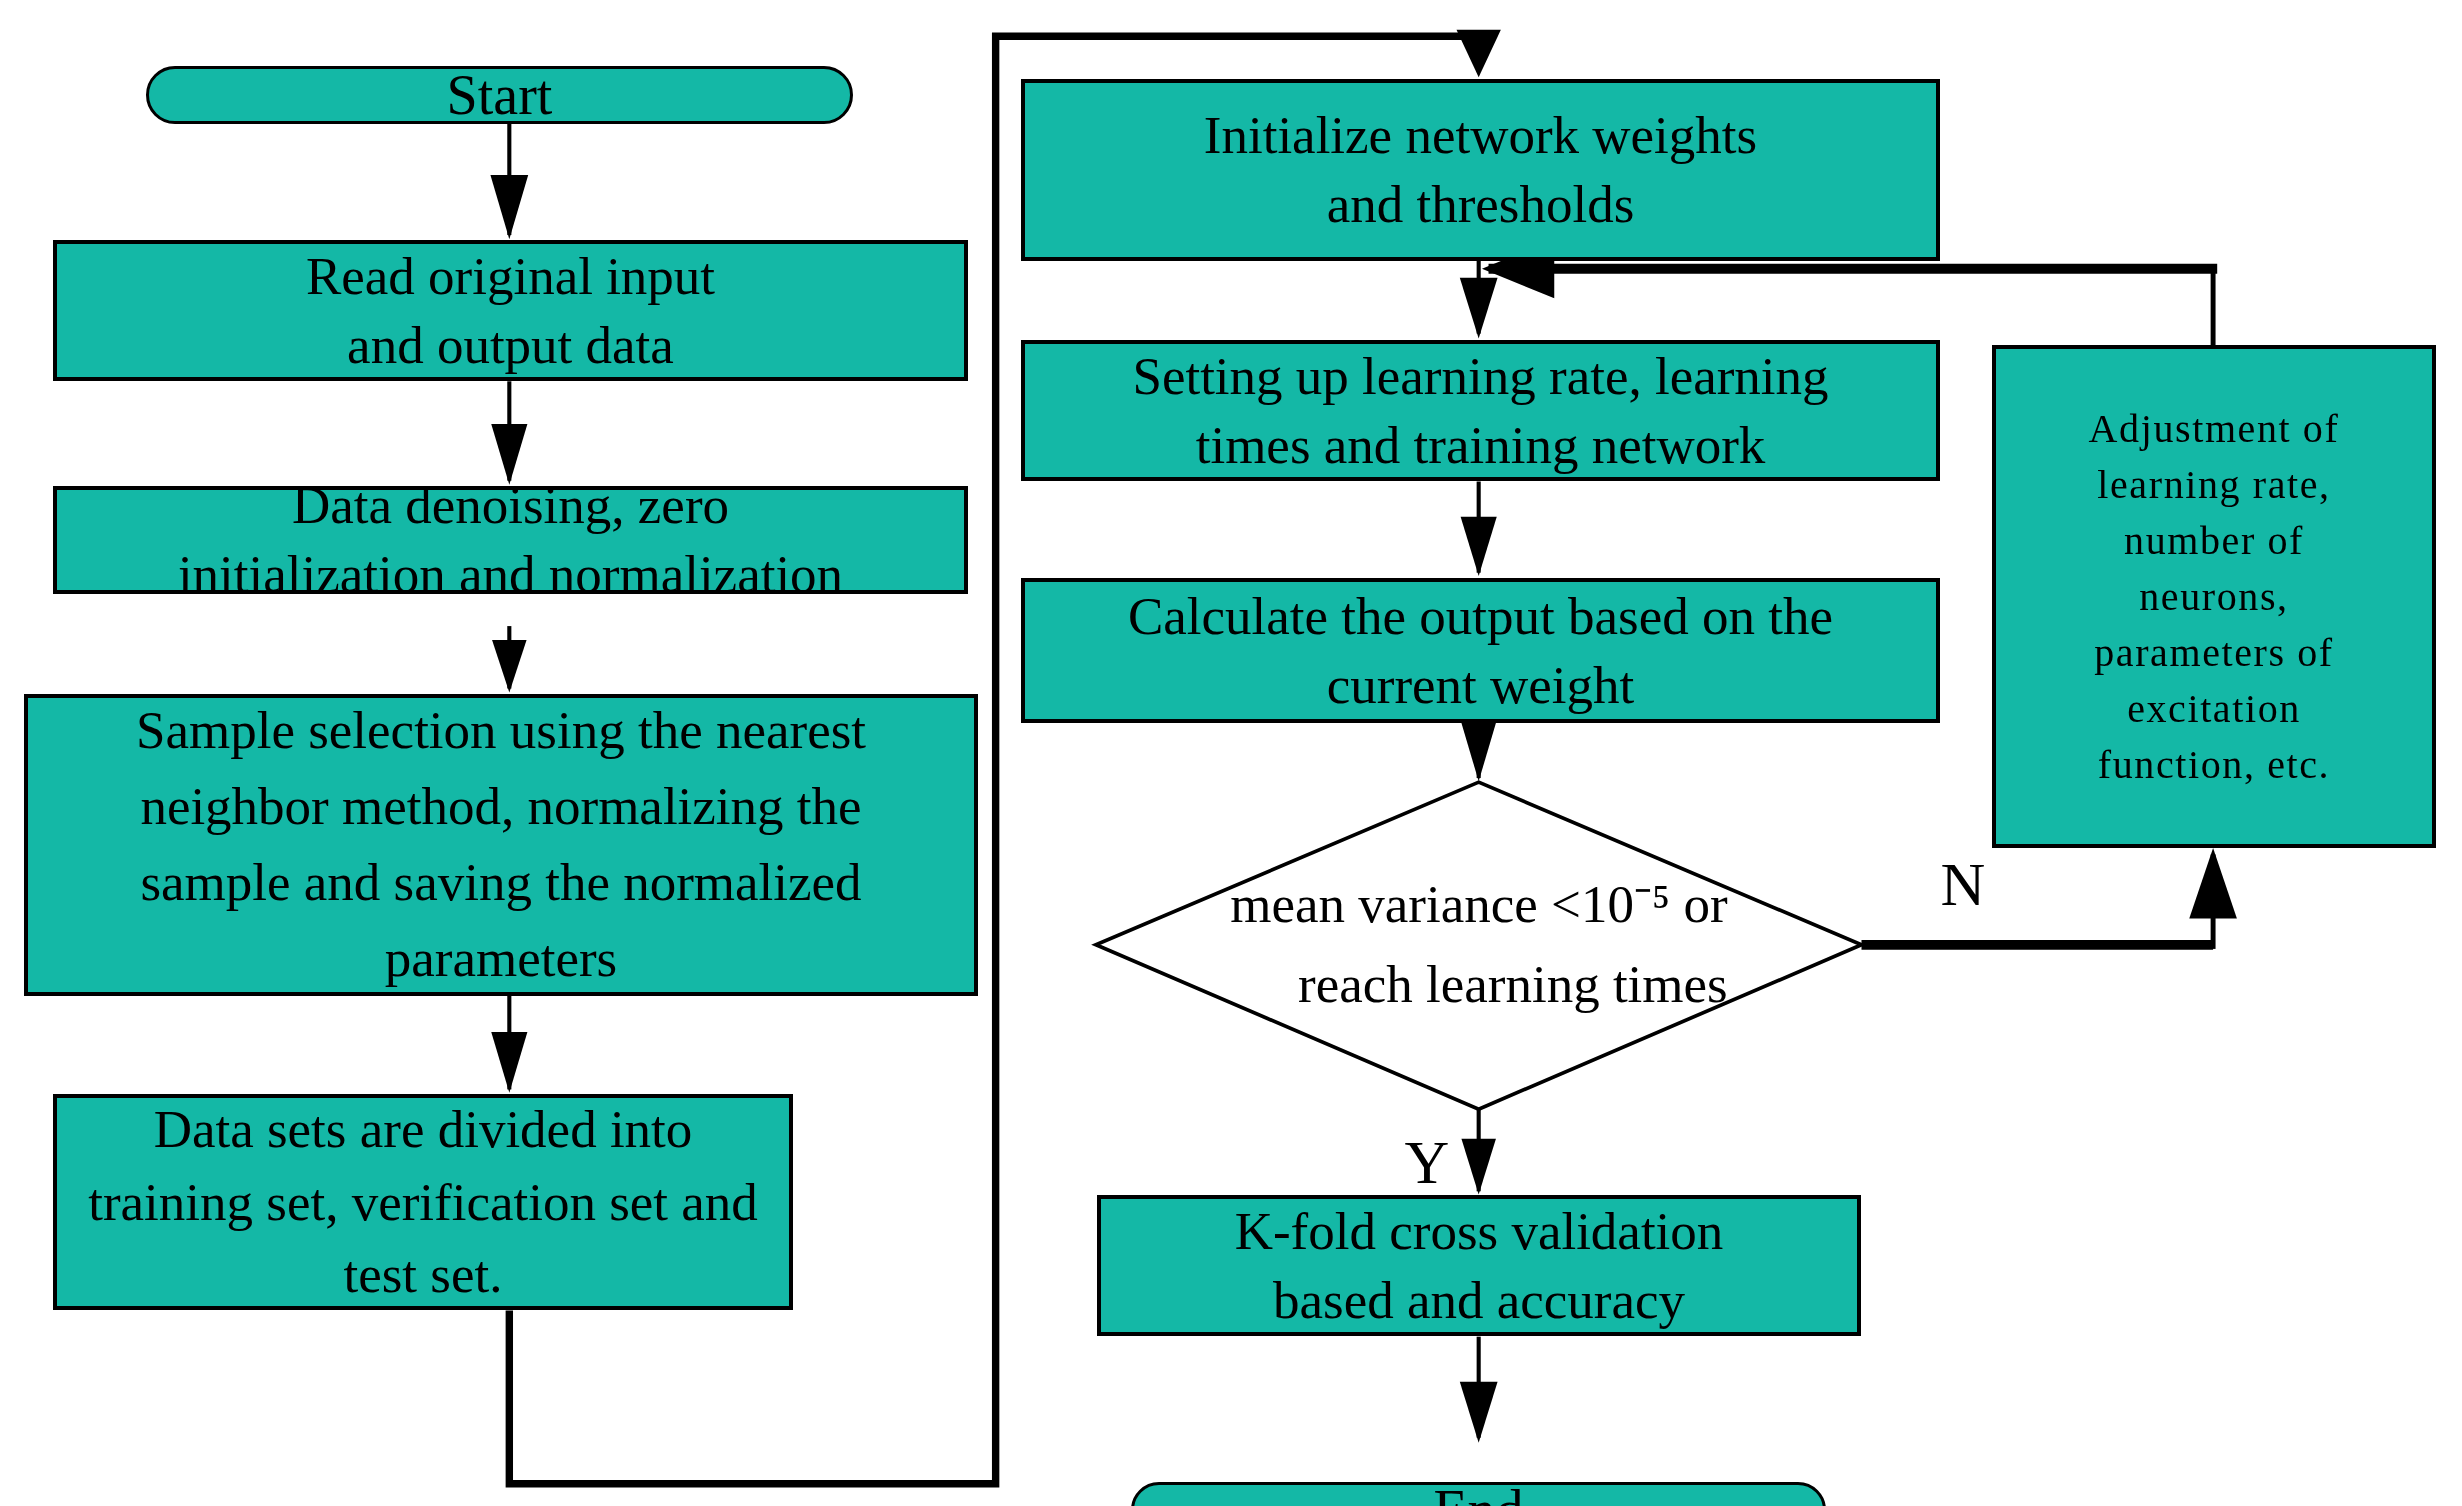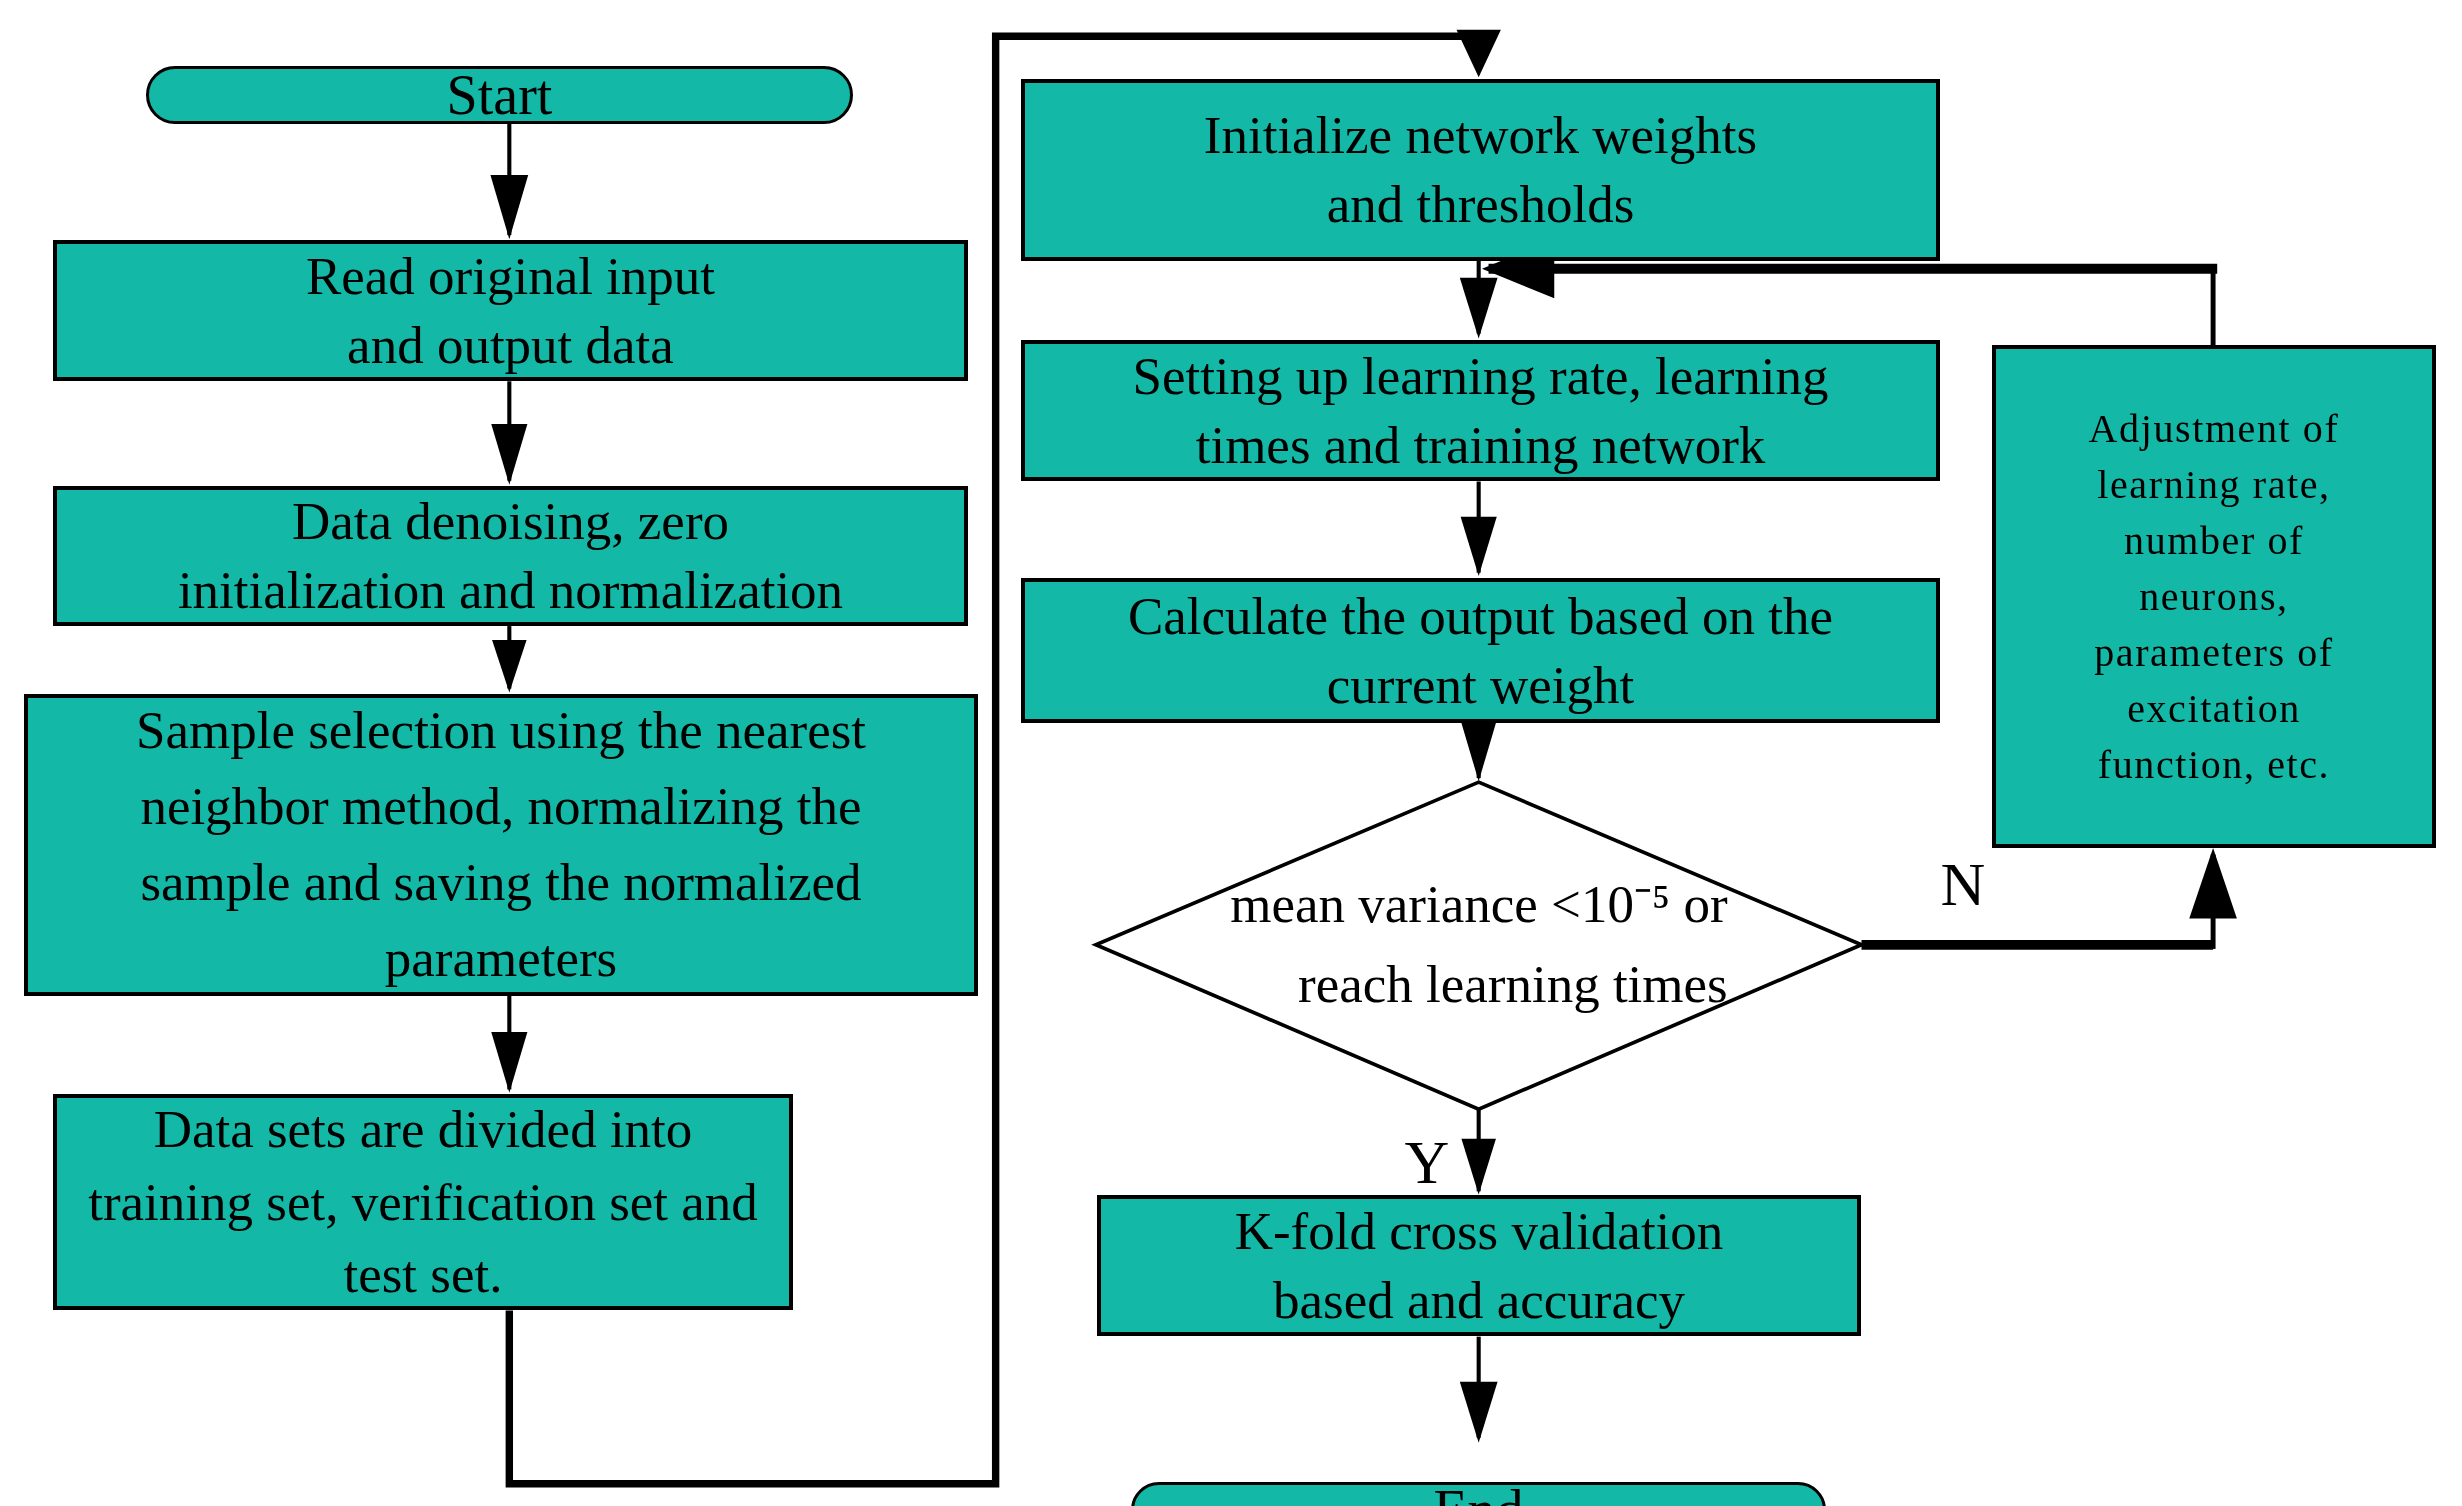--- a/index.html
+++ b/index.html
@@ -103,21 +103,21 @@
 
     <line x1="1800" y1="1627" x2="1800" y2="1750" stroke="#000" stroke-width="5"></line>
     <polygon points="1800,1756 1777,1682 1823,1682" fill="#000"></polygon>
   </svg>
 
   <div class="node terminator" style="left:146px; top:66px; width:707px; height:58px;">Start</div>
 
   <div class="node" style="left:53px; top:240px; width:915px; height:141px;">Read original input
 and output data</div>
 
-  <div class="node" style="left:53px; top:486px; width:915px; height:140px;">Data denoising, zero
+  <div class="node" style="left:53px; top:486px; width:915px; height:108px;">Data denoising, zero
 initialization and normalization</div>
 
   <div class="node sample-box" style="left:24px; top:694px; width:954px; height:302px;">Sample selection using the nearest
 neighbor method, normalizing the
 sample and saving the normalized
 parameters</div>
 
   <div class="node datasets-box" style="left:53px; top:1094px; width:740px; height:216px;">Data sets are divided into
 training set, verification set and
 test set.</div>

